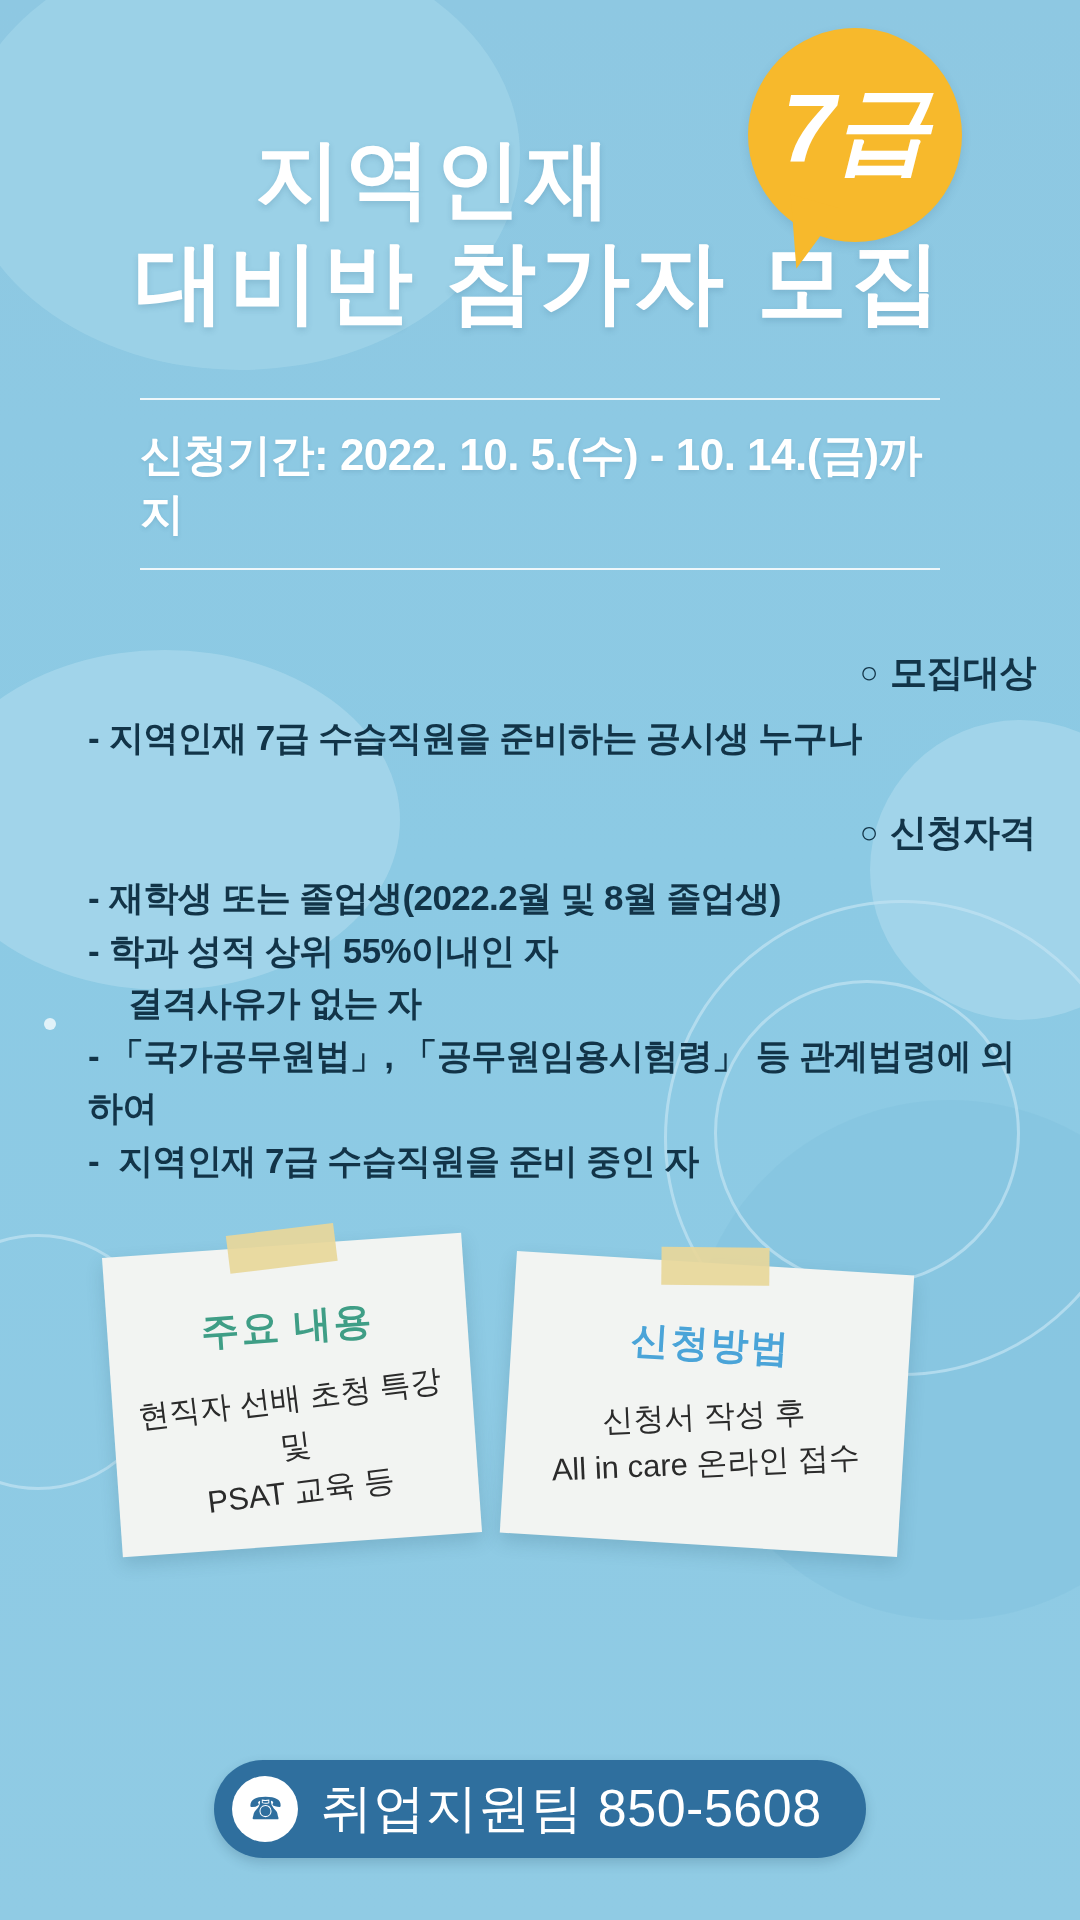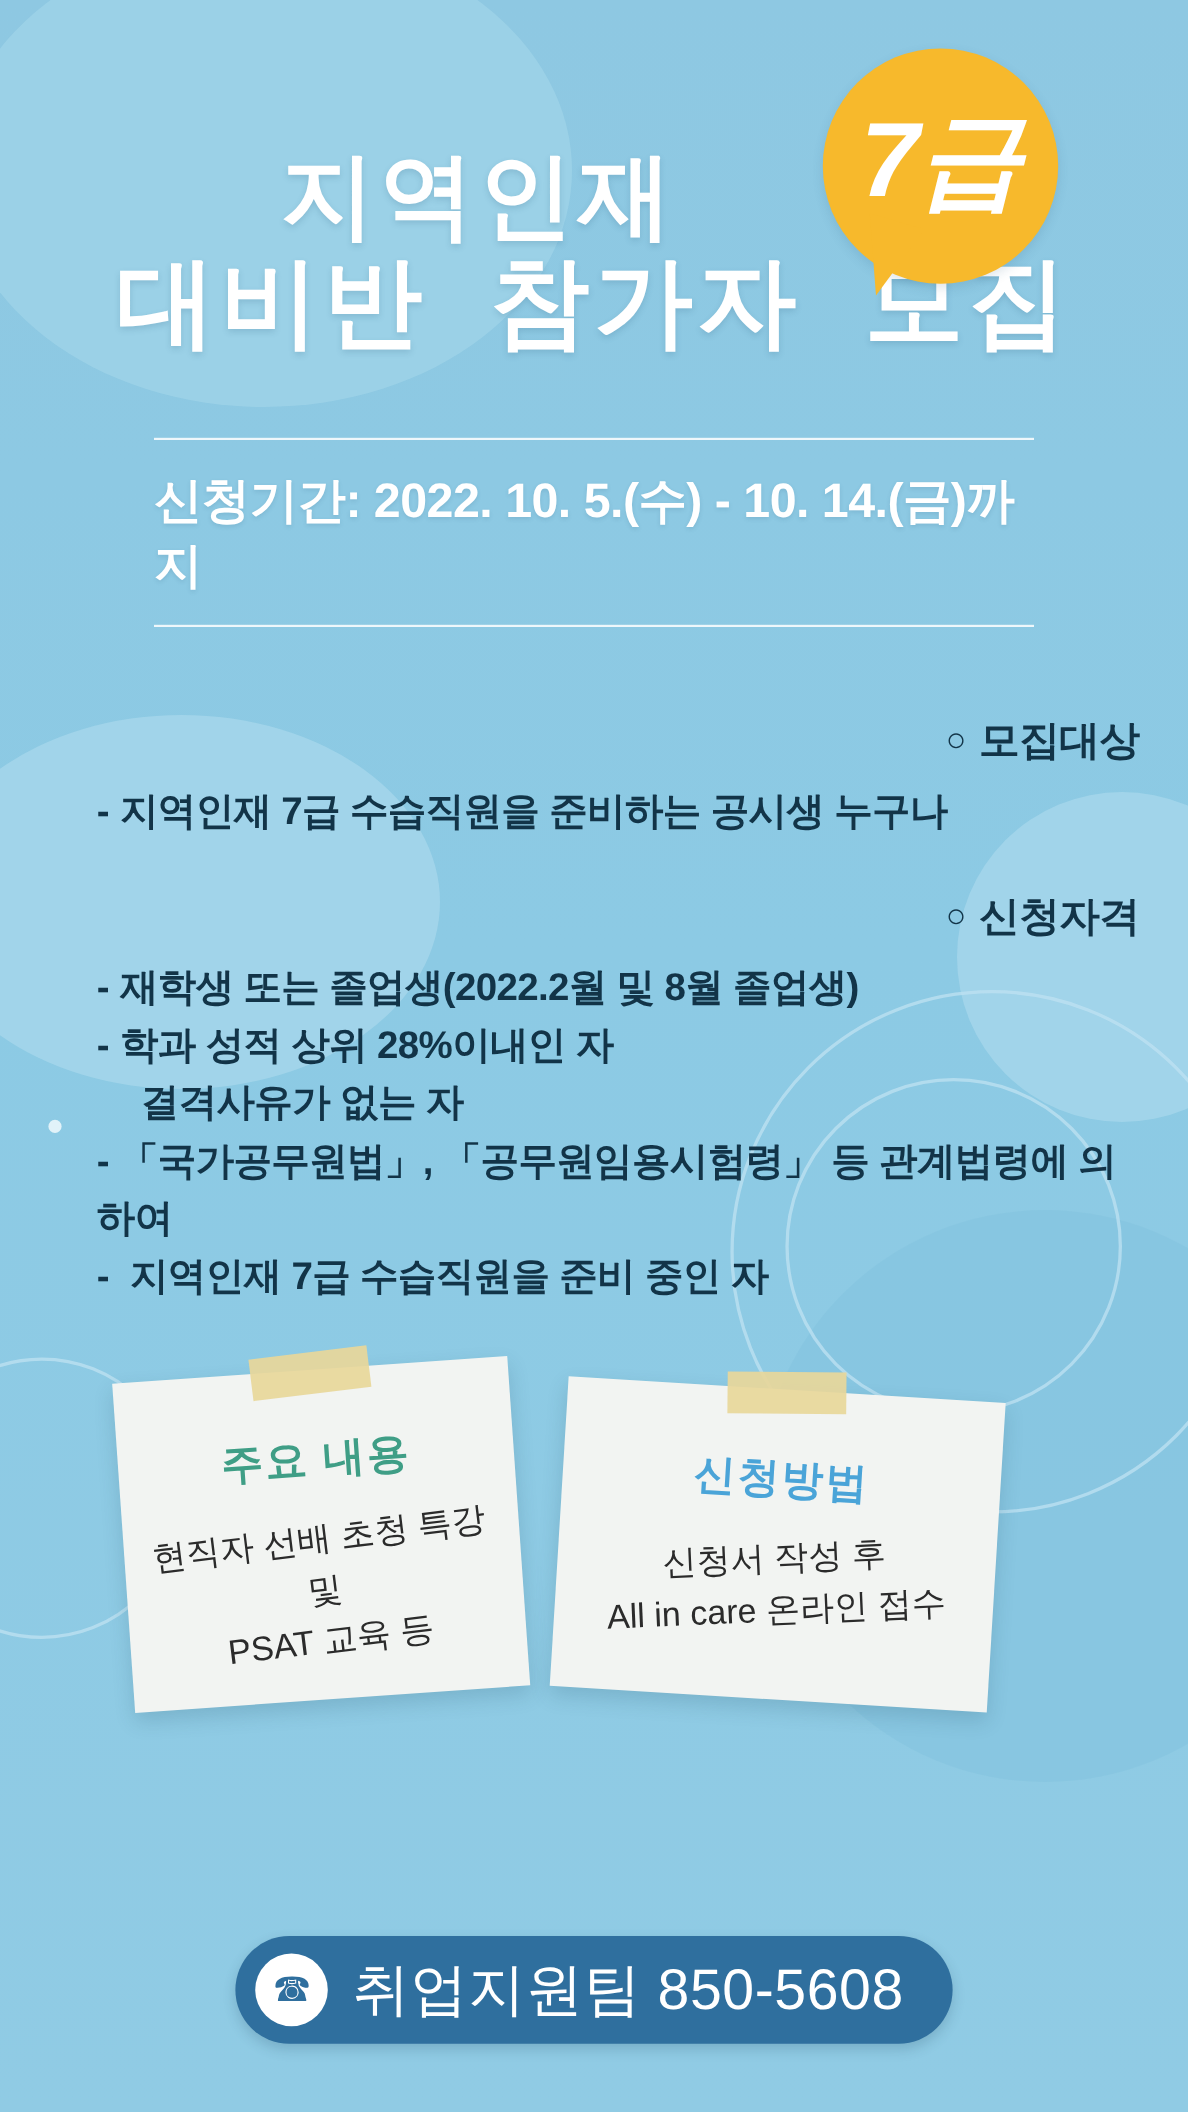--- a/index.html
+++ b/index.html
@@ -84,28 +84,27 @@
     font-size: 86px;
     letter-spacing: 4px;
     line-height: 1.18;
     text-shadow: 0 3px 6px rgba(40, 90, 120, .18);
   }
   .title-line1 {
     padding-right: 210px;
   }
   .title-line2 {
     font-size: 90px;
-    font-family: Liberation Mono, monospace;
   }
 
   
   .badge {
     position: absolute;
     right: 118px;
-    top: 44px;
+    top: 28px;
     width: 214px;
     height: 214px;
     background: #f7b92c;
     border-radius: 50%;
     display: flex;
     align-items: center;
     justify-content: center;
     box-shadow: 0 4px 10px rgba(40, 90, 120, .15);
   }
   .badge-text {
@@ -325,21 +324,21 @@
     </div>
 
     <div class="group">
       <div class="group-title">
         <span class="circle-mark">○</span><span>신청자격</span>
       </div>
       <div class="bullet">
         <span class="dash">-</span><span>재학생 또는 졸업생(2022.2월 및 8월 졸업생)</span>
       </div>
       <div class="bullet">
-        <span class="dash">-</span><span>학과 성적 상위 28%이내인 자</span>
+        <span class="dash">-</span><span>학과 성적 상위 55%이내인 자</span>
       </div>
       <div class="bullet cont">
         <span>결격사유가 없는 자</span>
       </div>
       <div class="bullet">
         <span class="dash">-</span><span>「국가공무원법」, 「공무원임용시험령」 등 관계법령에 의하여</span>
       </div>
       <div class="bullet">
         <span class="dash">-</span><span> 지역인재 7급 수습직원을 준비 중인 자</span>
       </div>

